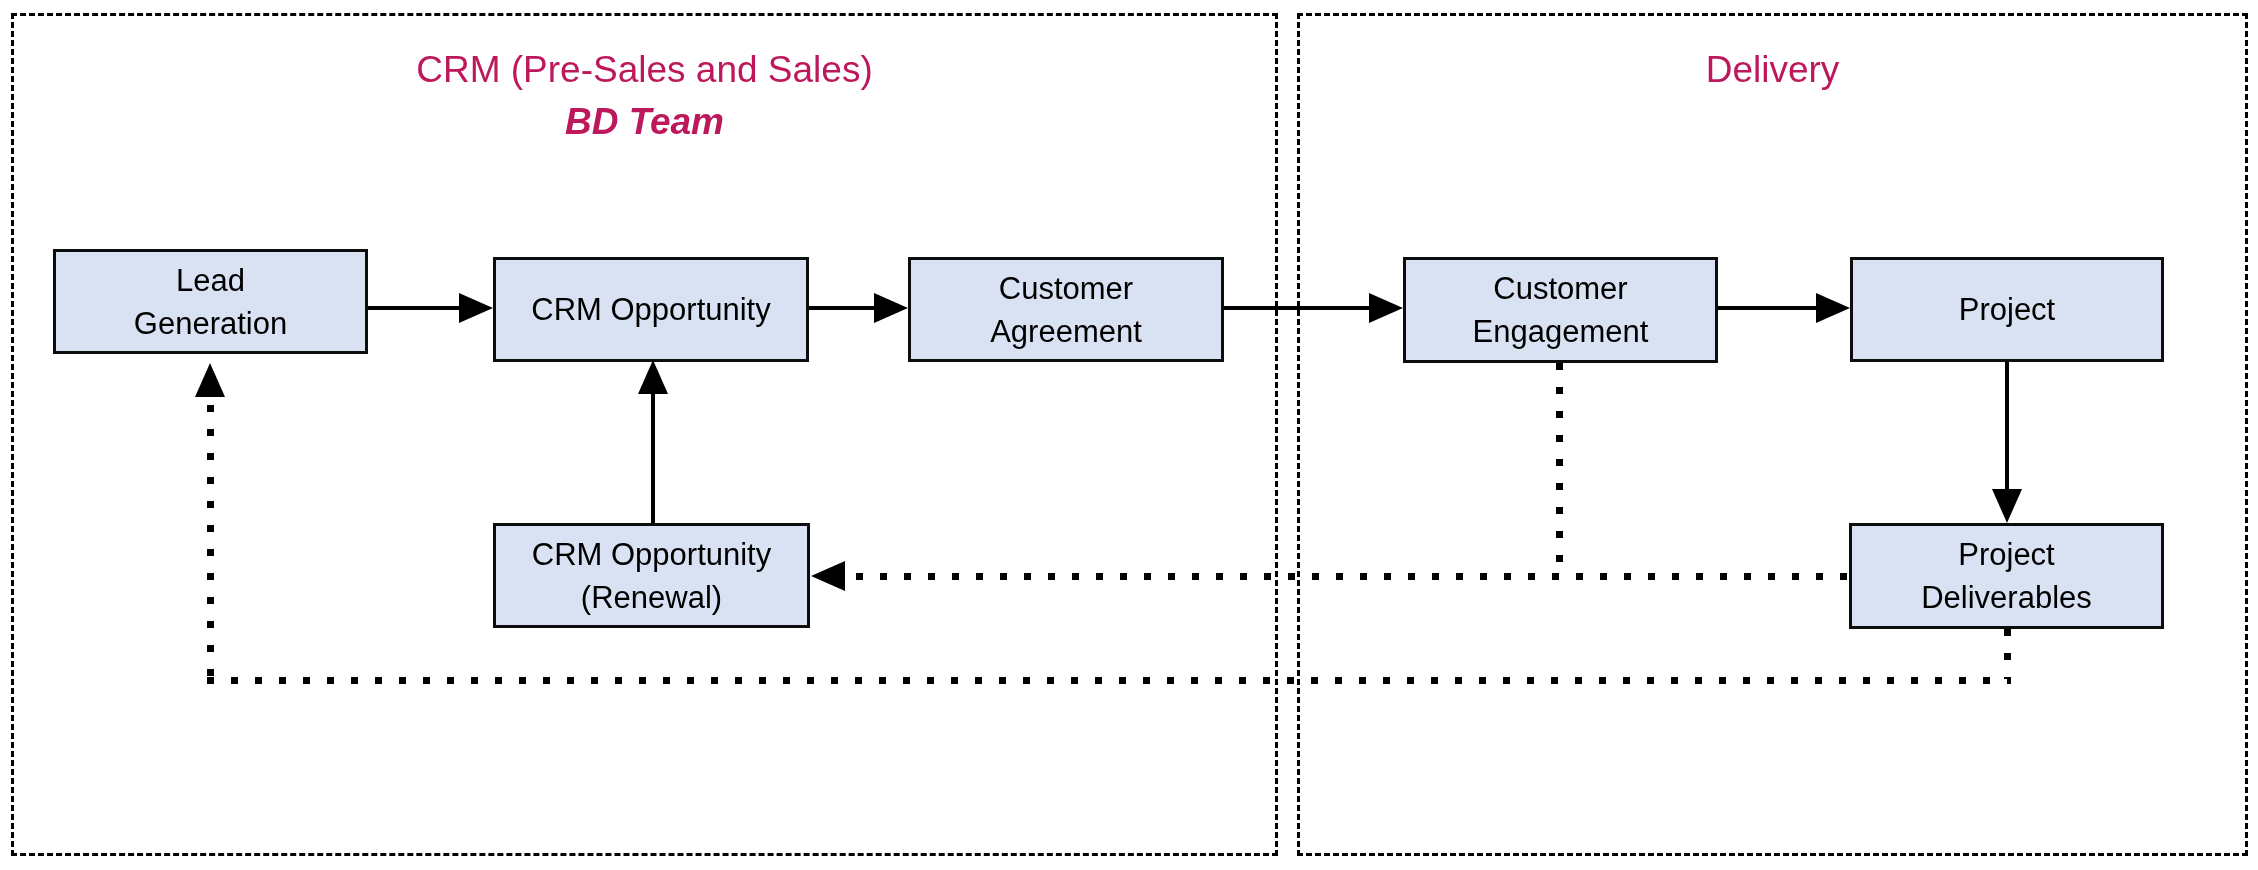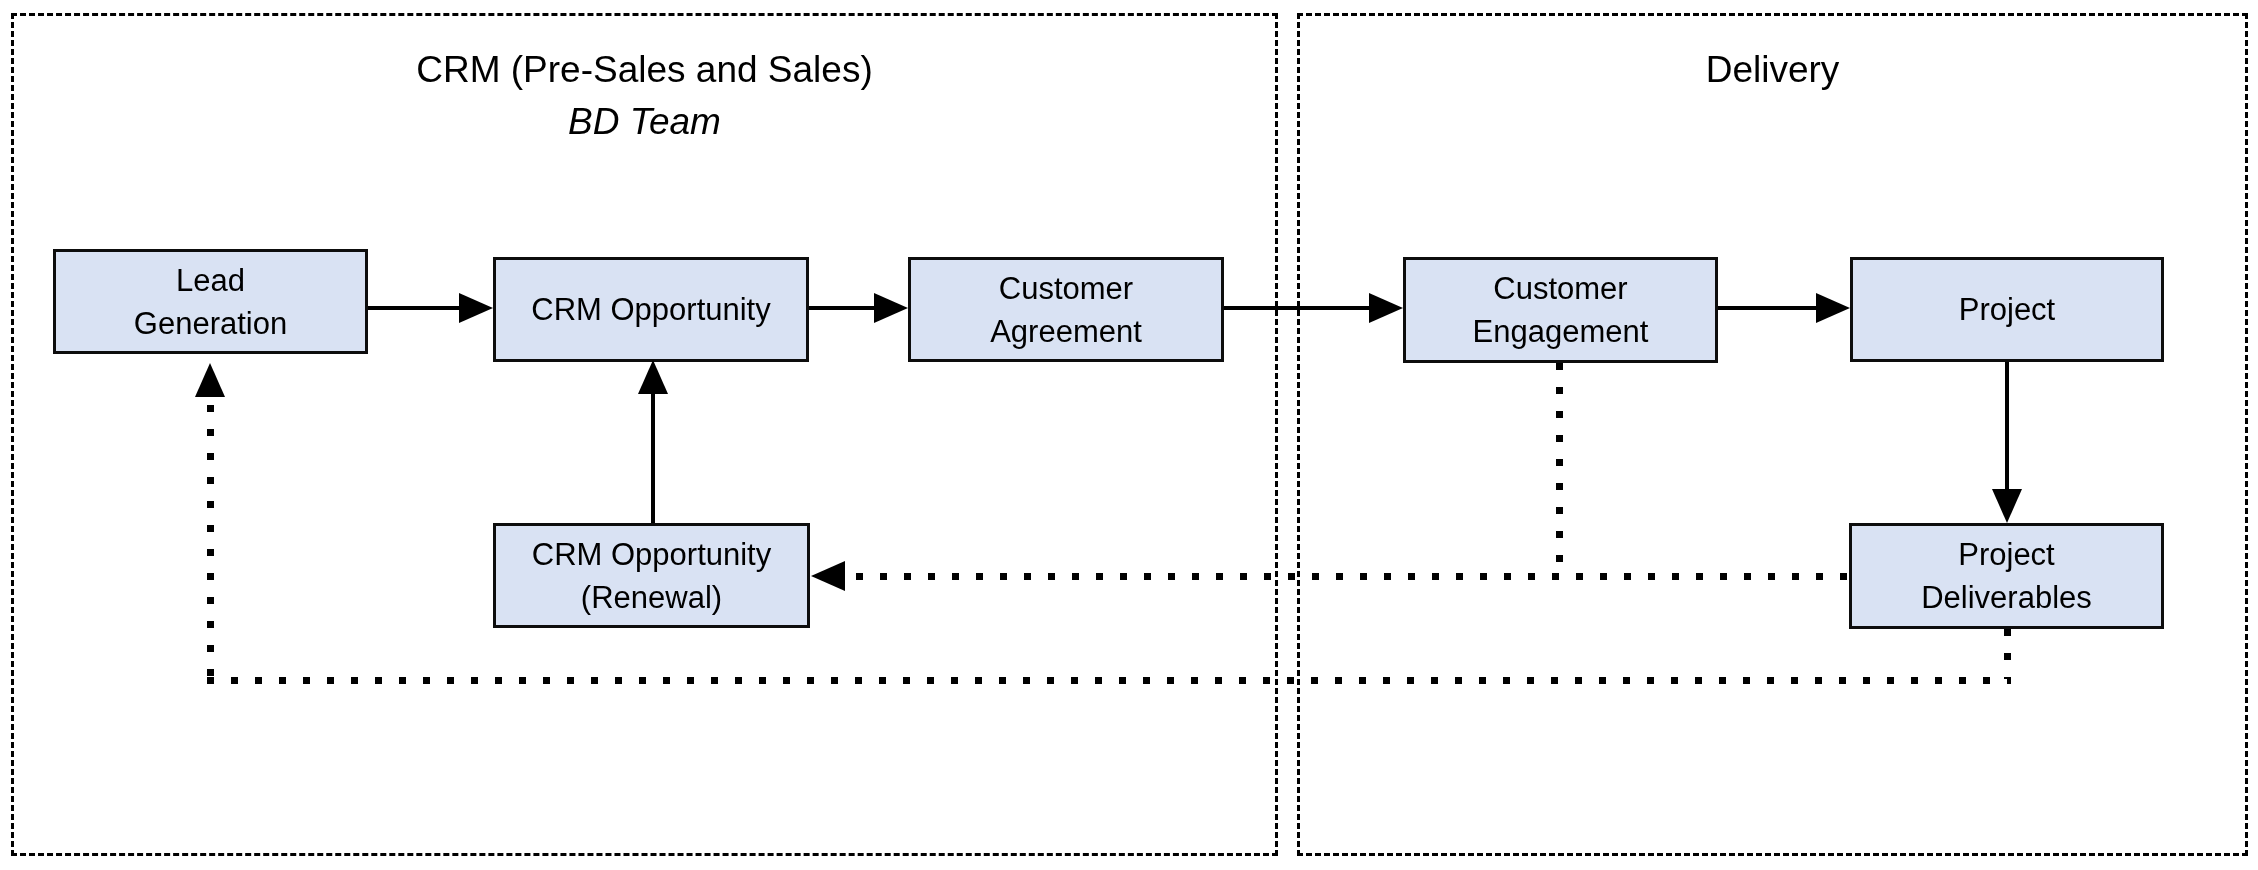--- a/index.html
+++ b/index.html
@@ -17,24 +17,24 @@
     position: absolute;
     border: 3px dashed #000000;
     box-sizing: border-box;
     background: transparent;
   }
   .zone-title {
     position: absolute;
     text-align: center;
     font-size: 37px;
     line-height: 52px;
-    color: #000000;
+    color: #be185d;
   }
   .zone-title .main { font-style: normal; }
-  .zone-title .sub  { font-style: italic; white-space: pre-line; }
+  .zone-title .sub  { font-style: italic; white-space: pre-line; font-weight: bold; }
 
   
   .node {
     position: absolute;
     background: #d9e2f3;
     border: 3px solid #0d0d0d;
     box-sizing: border-box;
     display: flex;
     align-items: center;
     justify-content: center;

